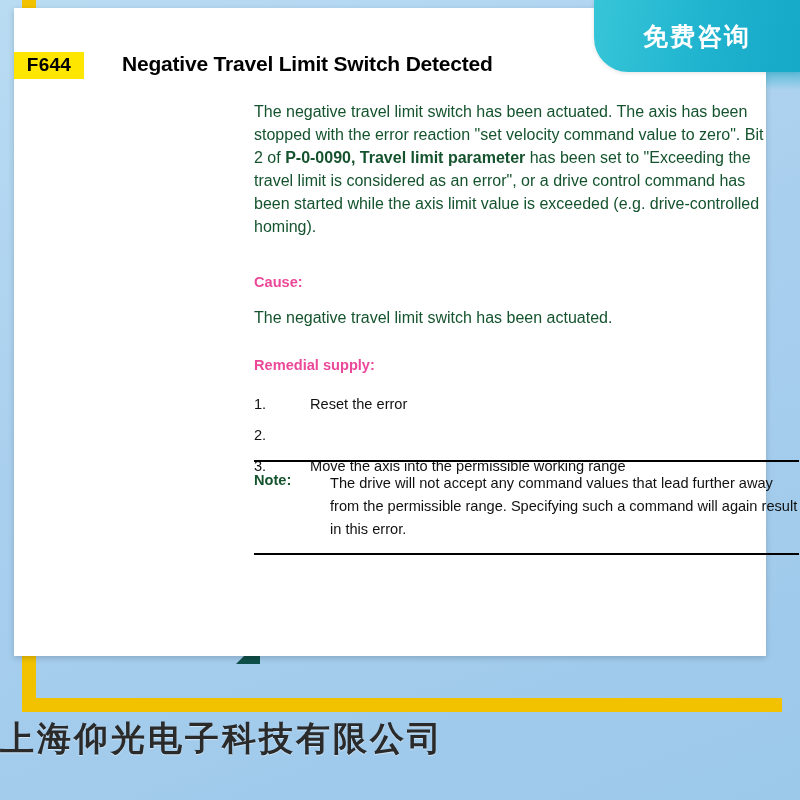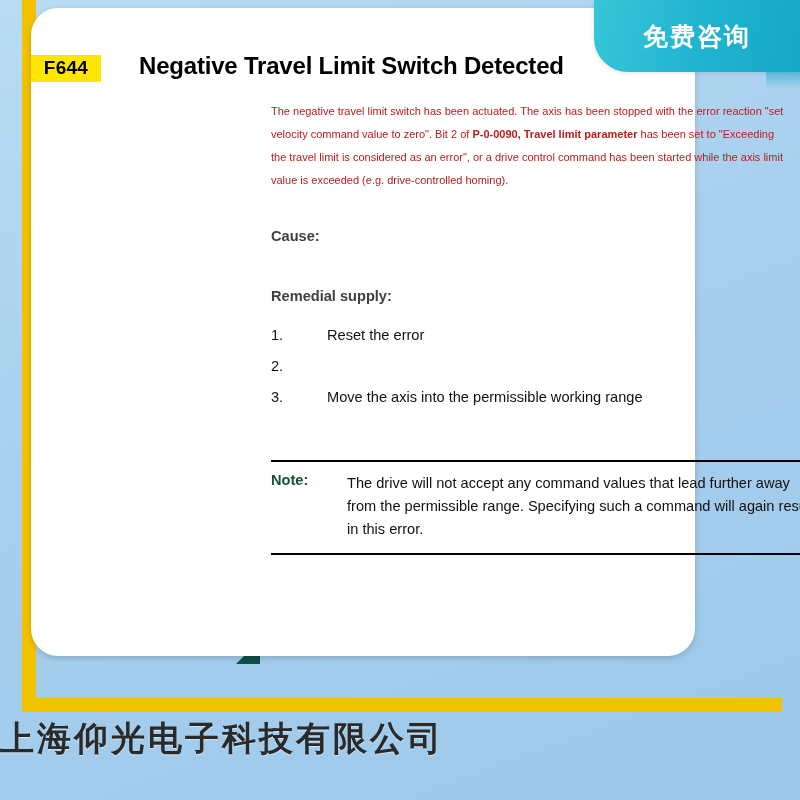--- a/index.html
+++ b/index.html
@@ -44,27 +44,26 @@
     top: 640px;
     width: 0;
     height: 0;
     border-left: 24px solid transparent;
     border-bottom: 24px solid #10504a;
   }
 
   
   .sheet {
     position: absolute;
-    left: 31px;
+    left: 14px;
     top: 8px;
-    width: 664px;
+    width: 752px;
     height: 648px;
     background: #ffffff;
     box-shadow: 0 2px 6px rgba(0,0,0,0.18);
-    border-radius: 27px;
   }
 
   
   .doc-header {
     position: absolute;
     left: 0;
     top: 44px;
     width: 100%;
     display: flex;
     align-items: baseline;
@@ -76,48 +75,48 @@
     background: #ffe600;
     color: #000;
     font-size: 19px;
     font-weight: bold;
     letter-spacing: 0.3px;
     padding: 2px 2px 3px 2px;
     font-family: "Liberation Sans", sans-serif;
   }
   .doc-title {
     margin-left: 38px;
-    font-size: 24px;
+    font-size: 21px;
     font-weight: bold;
     color: #000;
     letter-spacing: -0.2px;
   }
 
   
   .body-col {
     position: absolute;
     left: 240px;
     top: 92px;
     width: 520px;
     color: #1a1a1a;
   }
   .para {
-    font-size: 11px;
+    font-size: 16px;
     line-height: 23px;
     margin: 0;
-    color: #b91c1c;
+    color: #14532d;
   }
   .para b {
     font-weight: bold;
   }
   .section-head {
     font-size: 14.6px;
     font-weight: bold;
     margin: 0;
-    color: #404040;
+    color: #ec4899;
   }
   .sp-36 { height: 36px; }
   .sp-16 { height: 16px; }
   .sp-28 { height: 28px; }
 
   .steps {
     margin: 0;
     padding: 0;
     list-style: none;
   }
@@ -227,20 +226,21 @@
     </div>
 
     <div class="body-col">
 
       <p class="para"><span>The negative travel limit switch has been actuated. The axis has been stopped with the error reaction "set velocity command value to zero". Bit 2 of </span><b>P-0-0090, Travel limit parameter</b><span> has been set to "Exceeding the travel limit is considered as an error", or a drive control command has been started while the axis limit value is exceeded (e.g. drive-controlled homing).</span></p>
 
       <div class="sp-36"></div>
 
       <p class="section-head">Cause:</p>
       <div class="sp-16"></div>
+      <p class="para">The negative travel limit switch has been actuated.</p>
 
       <div class="sp-28"></div>
 
       <p class="section-head">Remedial supply:</p>
       <div class="sp-16"></div>
 
       <ul class="steps">
         <li class="step-row">
           <span class="step-num">1.</span>
           <span class="step-text">Reset the error</span>

